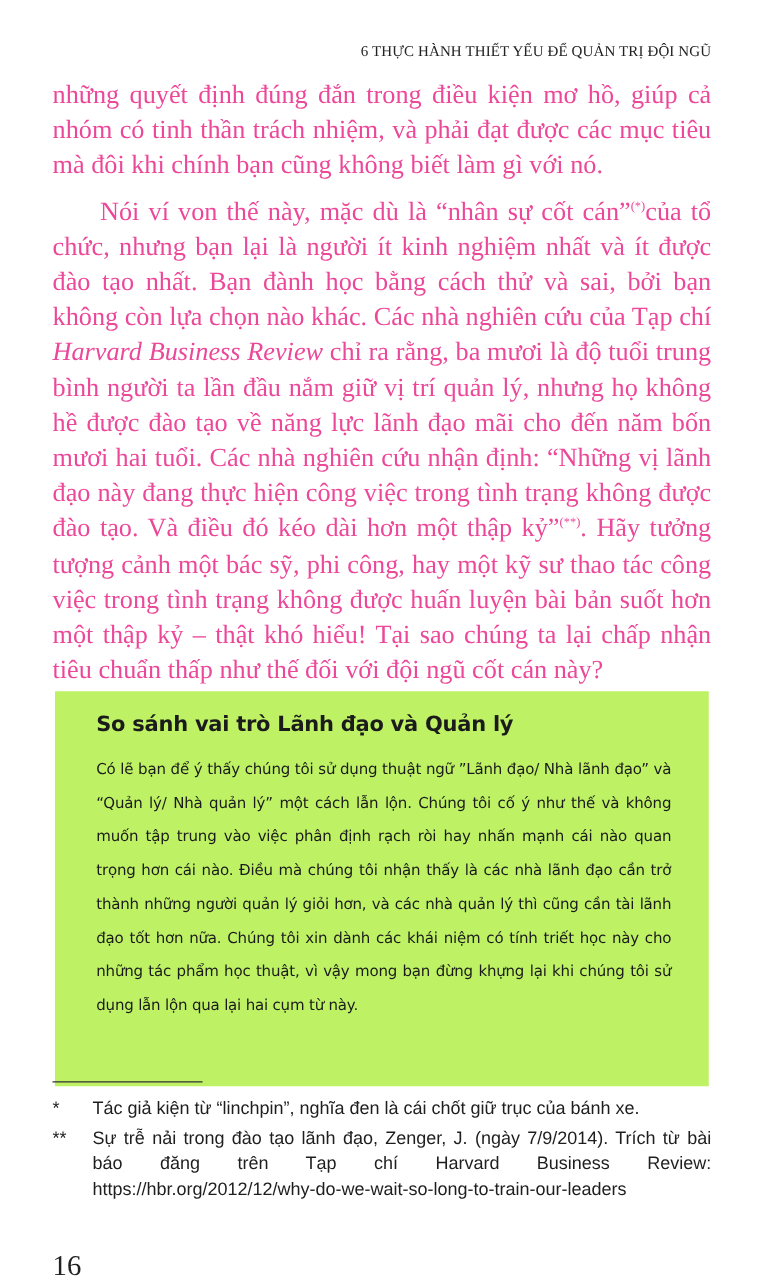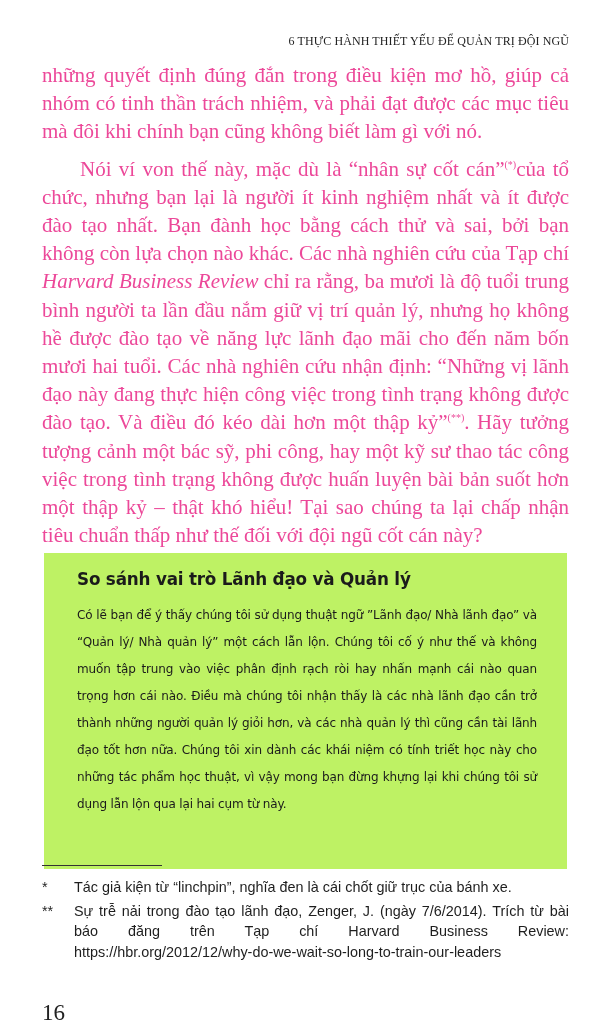--- a/index.html
+++ b/index.html
@@ -50,17 +50,17 @@
 
 <div class="fn-rule"></div>
 
 <div class="footnotes">
   <div class="fn">
     <span class="fn-mark">*</span>
     <span class="fn-text">Tác giả kiện từ “linchpin”, nghĩa đen là cái chốt giữ trục của bánh xe.</span>
   </div>
   <div class="fn">
     <span class="fn-mark">**</span>
-    <span class="fn-text">Sự trễ nải trong đào tạo lãnh đạo, Zenger, J. (ngày 7/6/2014). Trích từ bài báo đăng trên Tạp chí Harvard Business Review: https://hbr.org/2012/12/why-do-we-wait-so-long-to-train-our-leaders</span>
+    <span class="fn-text">Sự trễ nải trong đào tạo lãnh đạo, Zenger, J. (ngày 7/9/2014). Trích từ bài báo đăng trên Tạp chí Harvard Business Review: https://hbr.org/2012/12/why-do-we-wait-so-long-to-train-our-leaders</span>
   </div>
 </div>
 
 <div class="page-number">16</div>
 
 </body></html>

